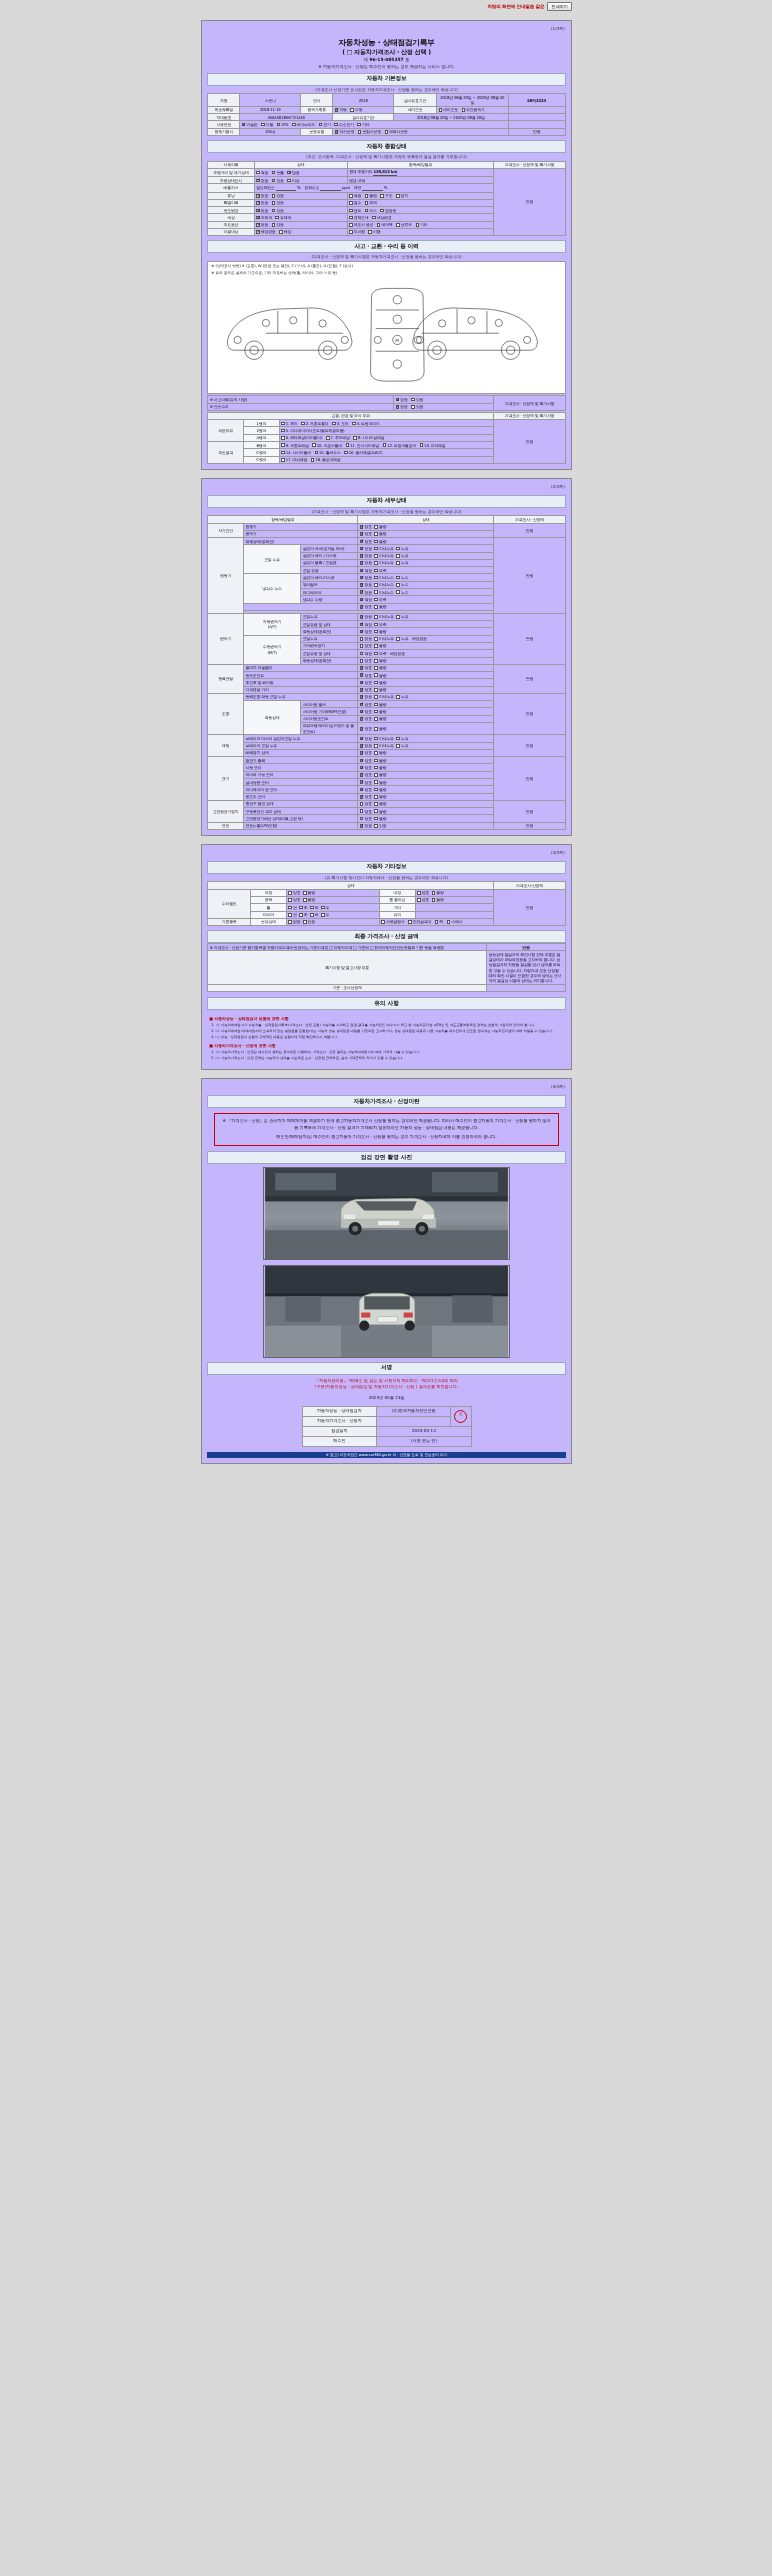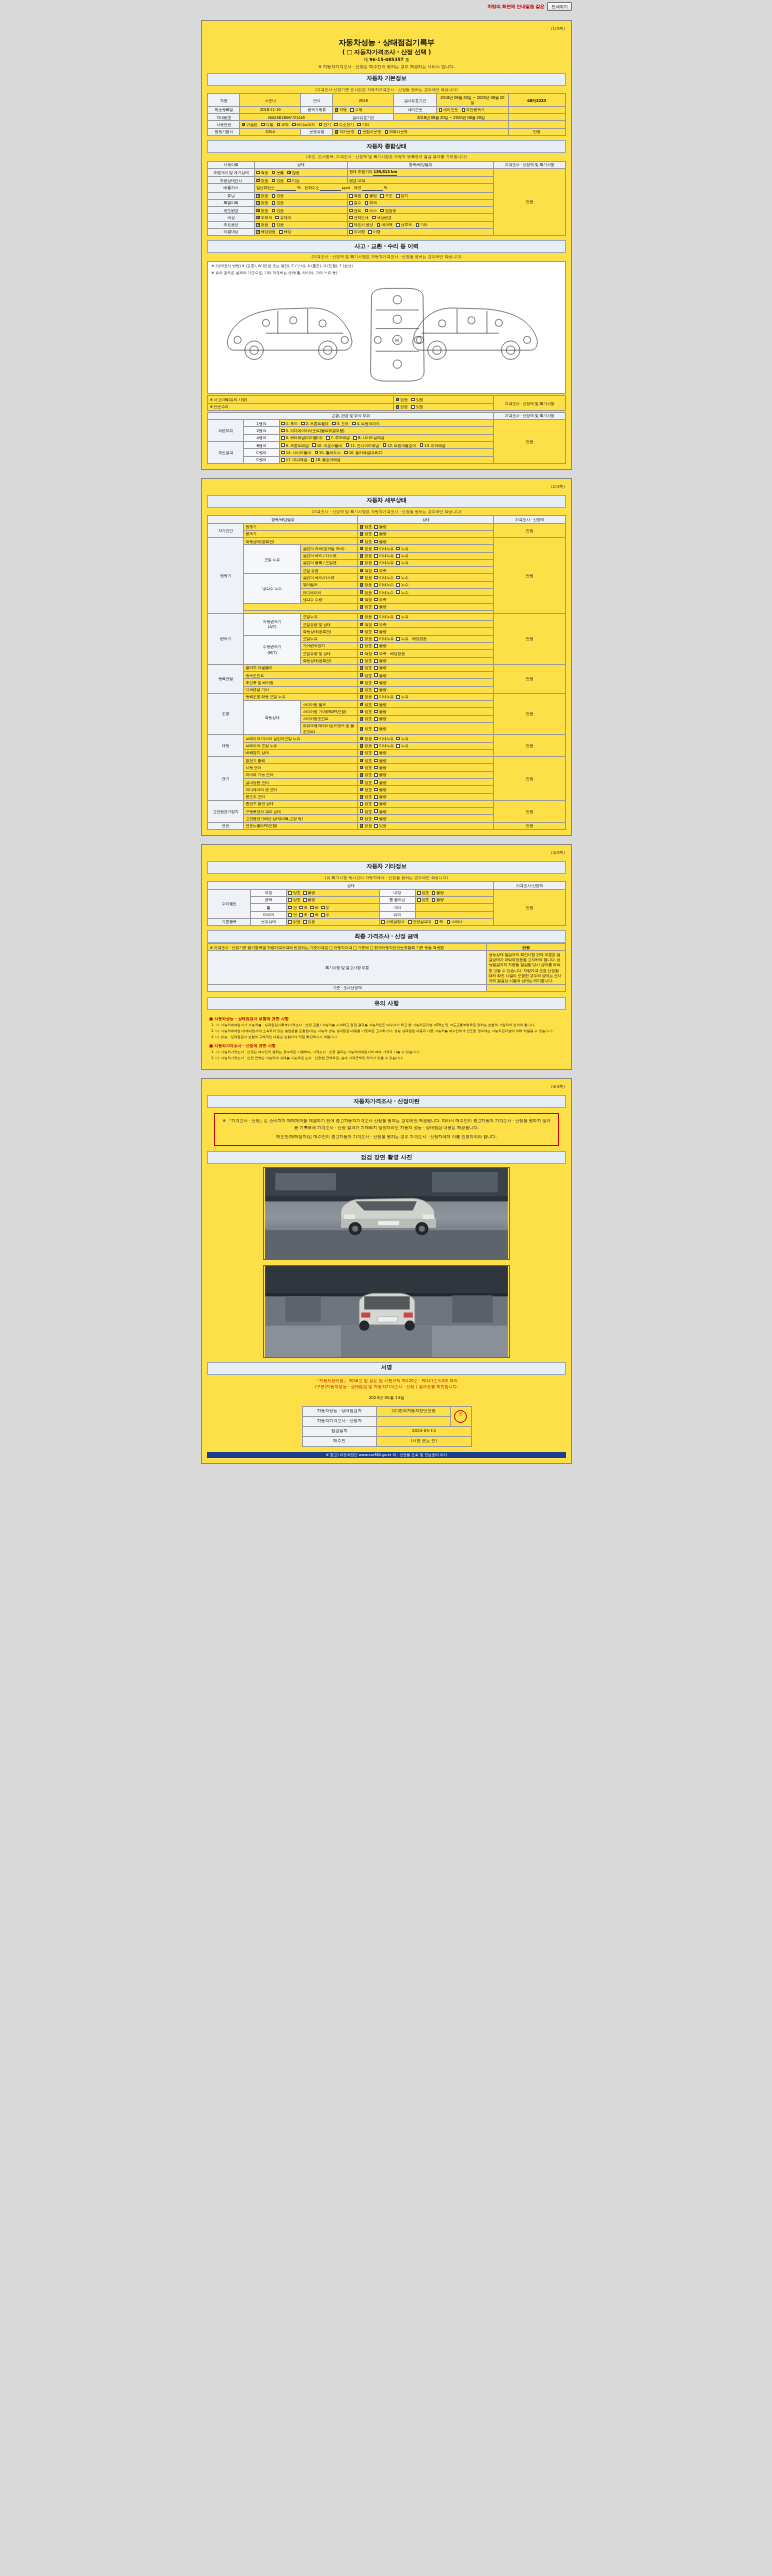--- a/index.html
+++ b/index.html
@@ -8,21 +8,21 @@
   body {
     width:773px;
     background:#d9d9d9;
     font-family:"DejaVu Sans", "Liberation Sans", sans-serif;
     font-size:4.6px;
     color:#111;
   }
   .page {
     width:371px;
     margin:0 auto 8.2px auto;
-    background:#fde047;
+    background:#c4b5fd;
     border:0.5px solid #888;
     padding:4.1px 5.2px 5.2px 5.2px;
     position:relative;
   }
   .page.first { margin-top:7.2px; }
   .topbar {
     width:371px; margin:0 auto; display:flex;
     justify-content:flex-end; align-items:center; gap:3.1px;
     padding:2.1px 0 1.5px 0;
   }

